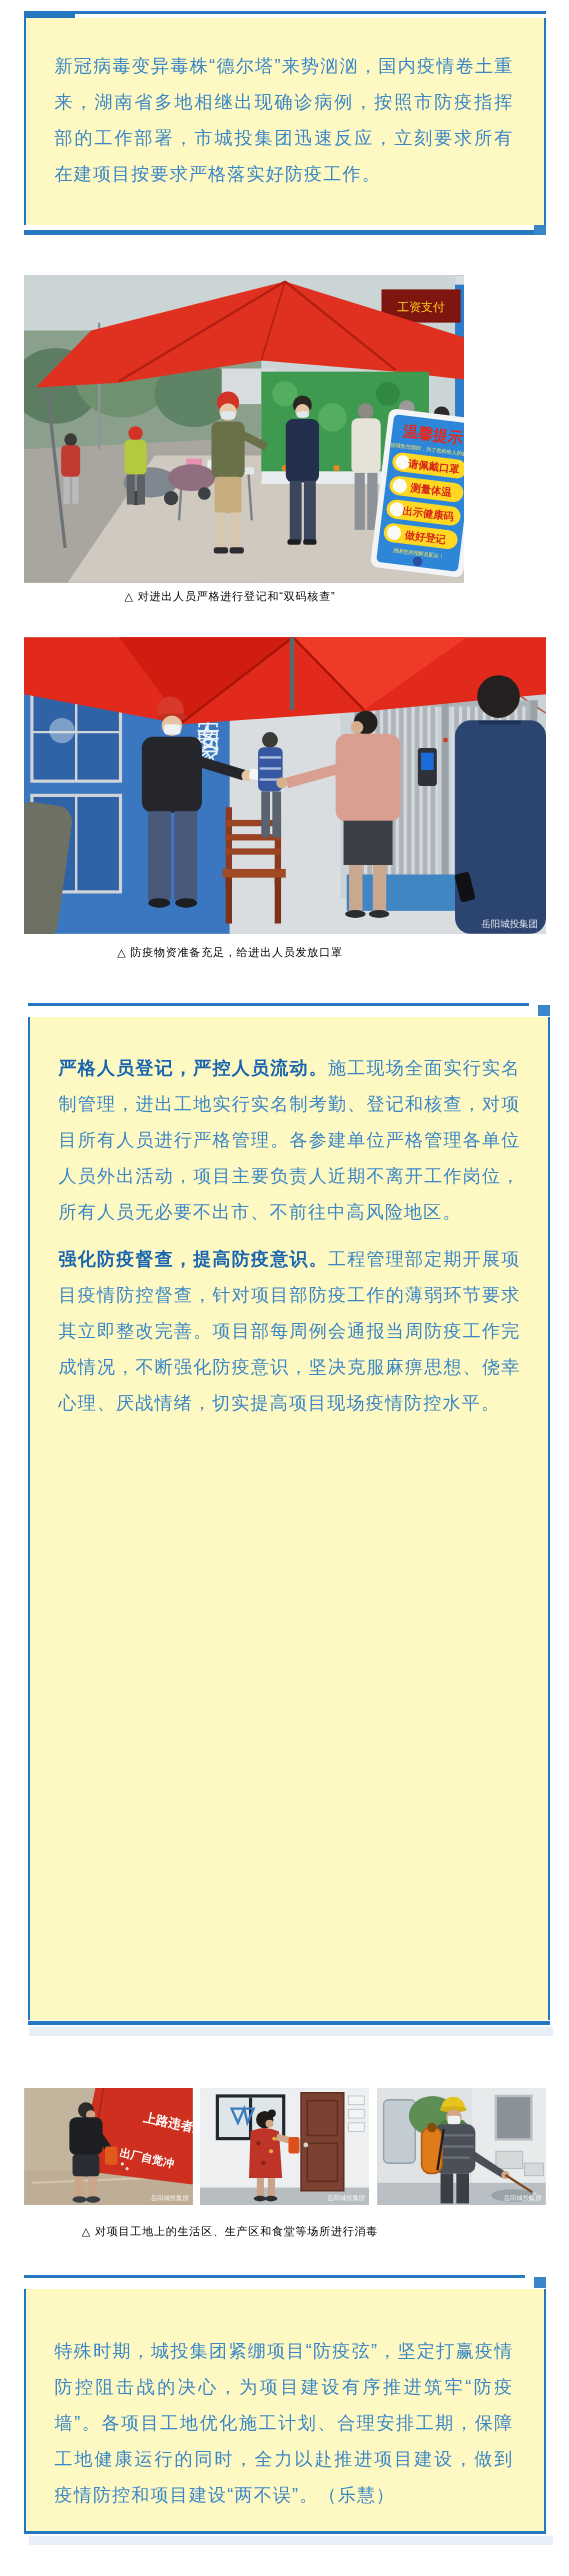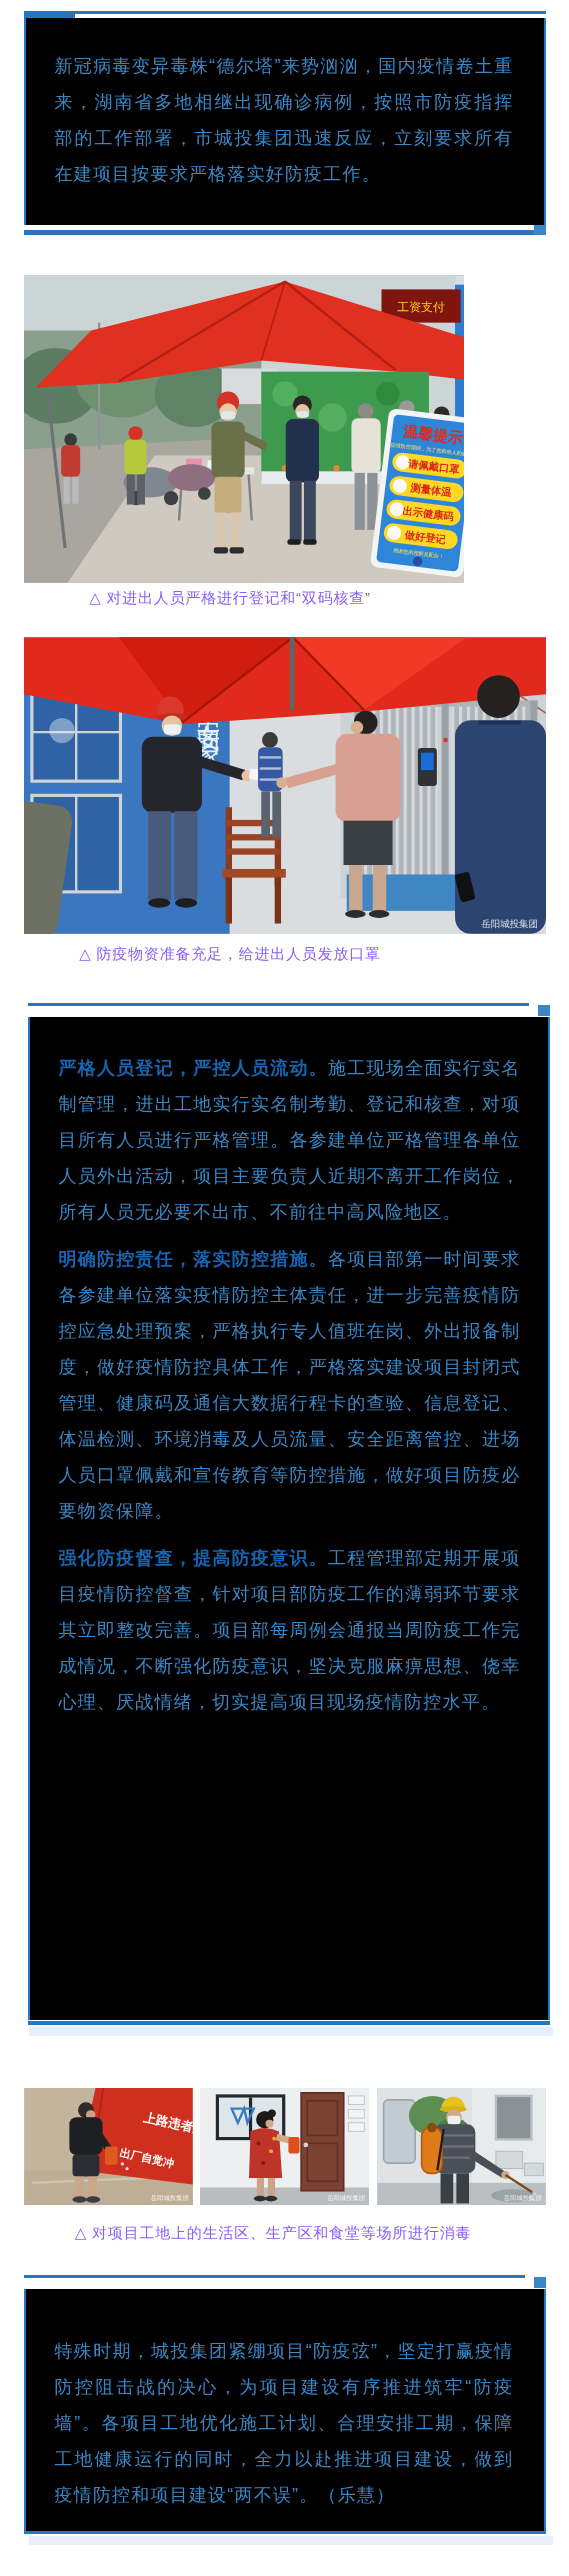--- a/index.html
+++ b/index.html
@@ -2,29 +2,29 @@
 <html style="font-size:12.7px"><head>
 <meta charset="utf-8">
 <style>
   html,body{margin:0;padding:0;background:#ffffff;}
   .page{position:relative;width:570px;height:2576px;background:#ffffff;overflow:hidden;
         font-family:"Liberation Sans","DejaVu Sans",sans-serif;}
   .abs{position:absolute;}
   
   .accent-bar{position:absolute;background:#2478bf;}
   .accent-square{position:absolute;background:#3787c9;}
-  .panel{position:absolute;background:#000000;border-left:2.4px solid #2478bf;border-right:2.4px solid #2478bf;box-sizing:border-box;}
+  .panel{position:absolute;background:#fef9c3;border-left:2.4px solid #2478bf;border-right:2.4px solid #2478bf;box-sizing:border-box;}
   .shadow-strip{position:absolute;background:#e9eff8;height:8.7px;width:524px;left:28.5px;}
   
   .body-text{font-size:18px;line-height:36px;letter-spacing:1.2px;color:#3a87c6;text-align:justify;}
   .body-text p{margin:0;}
   .measures-text p + p{margin-top:11px;}
   .lead{font-weight:bold;color:#1765b0;}
-  .caption{position:absolute;left:0;width:460px;text-align:center;color:#8b5cf6;
-           font-size:15px;letter-spacing:0.8px;}
+  .caption{position:absolute;left:0;width:460px;text-align:center;color:#000000;
+           font-size:11px;letter-spacing:0.8px;}
   .photo{position:absolute;overflow:hidden;background:#cfd4d2;}
   .photo svg{display:block;}
 </style>
 </head>
 <body>
 
 <div class="page">
 
   <div class="abs" style="left:24px;top:11px;width:522px;height:224px;">
     <div class="accent-bar" style="left:0;top:0;width:522px;height:3.2px;"></div>
@@ -286,21 +286,20 @@
     </svg>
   </div>
   <div class="caption" style="top:945px;">△ 防疫物资准备充足，给进出人员发放口罩</div>
 
   <div class="abs" style="left:28px;top:1003px;width:522px;height:1022px;">
     <div class="accent-bar" style="left:0;top:0;width:501px;height:3.2px;"></div>
     <div class="accent-square" style="left:510px;top:1.6px;width:12px;height:11px;"></div>
     <div class="panel" style="left:0;top:14.2px;width:522px;height:1003px;">
       <div class="body-text measures-text" style="position:absolute;left:28.5px;top:33px;width:462px;">
         <p><span class="lead">严格人员登记，严控人员流动。</span><span>施工现场全面实行实名制管理，进出工地实行实名制考勤、登记和核查，对项目所有人员进行严格管理。各参建单位严格管理各单位人员外出活动，项目主要负责人近期不离开工作岗位，所有人员无必要不出市、不前往中高风险地区。</span></p>
-        <p><span class="lead">明确防控责任，落实防控措施。</span><span>各项目部第一时间要求各参建单位落实疫情防控主体责任，进一步完善疫情防控应急处理预案，严格执行专人值班在岗、外出报备制度，做好疫情防控具体工作，严格落实建设项目封闭式管理、健康码及通信大数据行程卡的查验、信息登记、体温检测、环境消毒及人员流量、安全距离管控、进场人员口罩佩戴和宣传教育等防控措施，做好项目防疫必要物资保障。</span></p>
         <p><span class="lead">强化防疫督查，提高防疫意识。</span><span>工程管理部定期开展项目疫情防控督查，针对项目部防疫工作的薄弱环节要求其立即整改完善。项目部每周例会通报当周防疫工作完成情况，不断强化防疫意识，坚决克服麻痹思想、侥幸心理、厌战情绪，切实提高项目现场疫情防控水平。</span></p>
       </div>
     </div>
     <div class="accent-bar" style="left:0;top:1018px;width:522px;height:4px;"></div>
   </div>
   <div class="shadow-strip" style="top:2027px;"></div>
 
   <div class="photo" style="left:24px;top:2088px;width:169px;height:117px;">
     <svg width="169" height="117" viewBox="0 0 213 148">
       <rect x="0" y="0" width="213" height="148" fill="#c3b49e"></rect>
@@ -397,21 +396,21 @@
         <circle cx="162" cy="110" r="5" fill="#d2a988"></circle>
         <line x1="162" y1="110" x2="196" y2="132" stroke="#7c4a22" stroke-width="3"></line>
         <circle cx="199" cy="134" r="2" fill="#cfd8da"></circle>
           <circle cx="193" cy="139" r="2" fill="#cfd8da"></circle>
         <rect x="80" y="108" width="16" height="38" fill="#3a3f46"></rect>
         <rect x="100" y="108" width="16" height="38" fill="#3a3f46"></rect>
       </g>
       <text x="208" y="142" text-anchor="end" font-size="8" fill="#ffffff" opacity="0.85">岳阳城投集团</text>
     </svg>
   </div>
-  <div class="caption" style="top:2224px;padding-left:43px;">△ 对项目工地上的生活区、生产区和食堂等场所进行消毒</div>
+  <div class="caption" style="top:2224px;">△ 对项目工地上的生活区、生产区和食堂等场所进行消毒</div>
 
   <div class="abs" style="left:24px;top:2275px;width:522px;height:259px;">
     <div class="accent-bar" style="left:0;top:0;width:501px;height:3.2px;"></div>
     <div class="accent-square" style="left:510px;top:1.6px;width:12px;height:11px;"></div>
     <div class="panel" style="left:0;top:14.2px;width:522px;height:245px;border-bottom:3.2px solid #2478bf;">
       <div class="body-text" style="position:absolute;left:28.5px;top:44px;width:459px;line-height:36px;">
         <p>特殊时期，城投集团紧绷项目“防疫弦”，坚定打赢疫情防控阻击战的决心，为项目建设有序推进筑牢“防疫墙”。各项目工地优化施工计划、合理安排工期，保障工地健康运行的同时，全力以赴推进项目建设，做到疫情防控和项目建设“两不误”。（乐慧）</p>
       </div>
     </div>
   </div>

